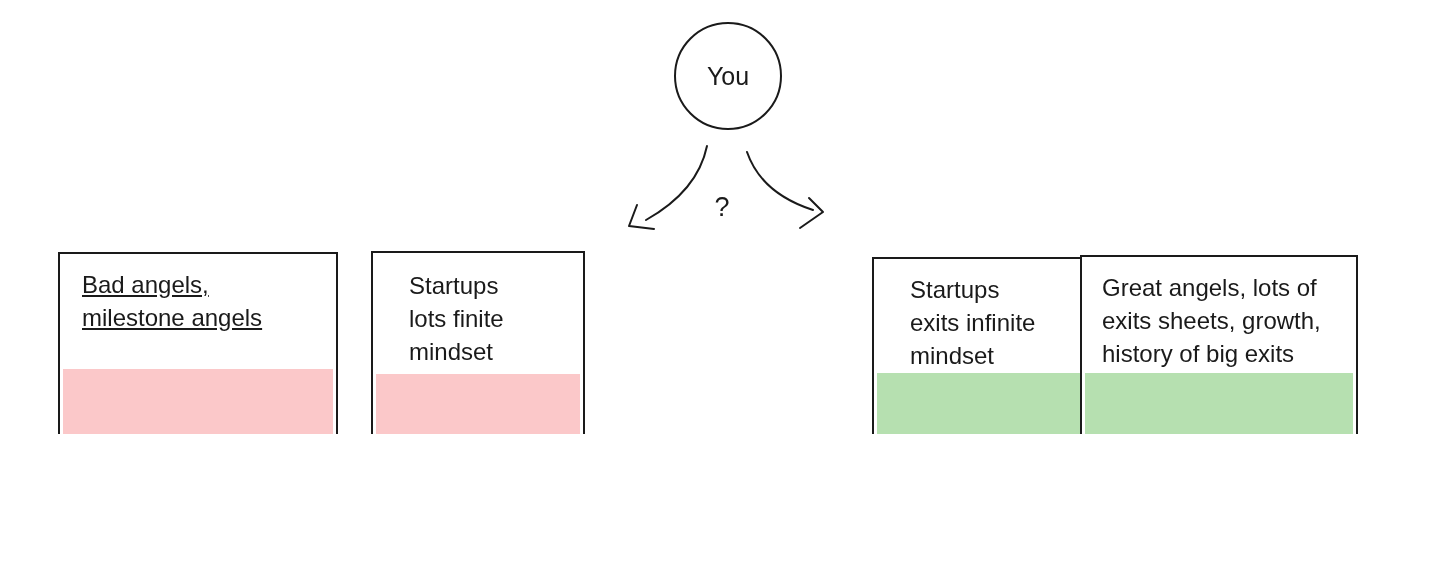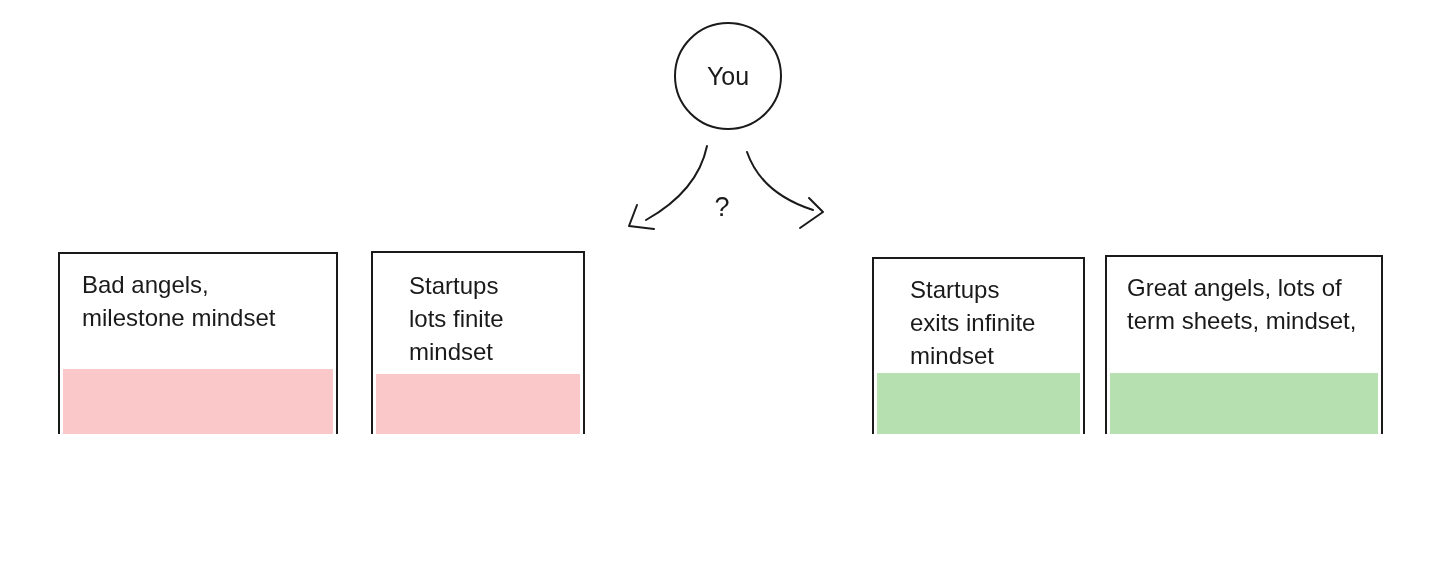--- a/index.html
+++ b/index.html
@@ -51,32 +51,32 @@
     position: absolute;
     font-size: 24px;
     line-height: 33px;
     white-space: nowrap;
   }
   .box .box-fill {
     position: absolute;
     left: 3px; right: 3px; bottom: 3px;
   }
   #box-bad-angels        { left: 58px;   top: 252px; width: 280px; height: 215px; }
-  #box-bad-angels .box-text { left: 22px; top: 14px; }
+  #box-bad-angels .box-text { left: 22px; top: 14px; text-decoration: underline; }
   #box-bad-angels .box-fill { height: 93px; }
 
   #box-finite-startups   { left: 371px;  top: 251px; width: 214px; height: 215px; }
   #box-finite-startups .box-text { left: 36px; top: 16px; }
   #box-finite-startups .box-fill { height: 87px; }
 
   #box-infinite-startups { left: 872px;  top: 257px; width: 213px; height: 216px; }
   #box-infinite-startups .box-text { left: 36px; top: 14px; }
   #box-infinite-startups .box-fill { height: 95px; }
 
-  #box-great-angels      { left: 1105px; top: 255px; width: 278px; height: 217px; }
+  #box-great-angels      { left: 1080px; top: 255px; width: 278px; height: 217px; }
   #box-great-angels .box-text { left: 20px; top: 14px; }
   #box-great-angels .box-fill { height: 94px; }
 
   .sketch {
     fill: none;
     stroke: #1a1a1a;
     stroke-width: 2;
     stroke-linecap: round;
     stroke-linejoin: round;
   }
@@ -107,21 +107,21 @@
 
   <div class="node-circle">
     <span>You</span>
   </div>
 
   <div class="question-mark">?</div>
 
   <div class="box" id="box-bad-angels">
     <div class="box-text">
       <div>Bad angels,</div>
-      <div>milestone mindset</div>
+      <div>milestone angels</div>
     </div>
     <div class="box-fill" style="background: rgb(251, 200, 201);"></div>
   </div>
 
   <div class="box" id="box-finite-startups">
     <div class="box-text">
       <div>Startups</div>
       <div>lots finite</div>
       <div>mindset</div>
     </div>
@@ -133,18 +133,19 @@
       <div>Startups</div>
       <div>exits infinite</div>
       <div>mindset</div>
     </div>
     <div class="box-fill" style="background: rgb(182, 224, 176);"></div>
   </div>
 
   <div class="box" id="box-great-angels">
     <div class="box-text">
       <div>Great angels, lots of</div>
-      <div>term sheets, mindset,</div>
+      <div>exits sheets, growth,</div>
+      <div>history of big exits</div>
     </div>
     <div class="box-fill" style="background: rgb(182, 224, 176);"></div>
   </div>
 
 </div>
 
 </body></html>

